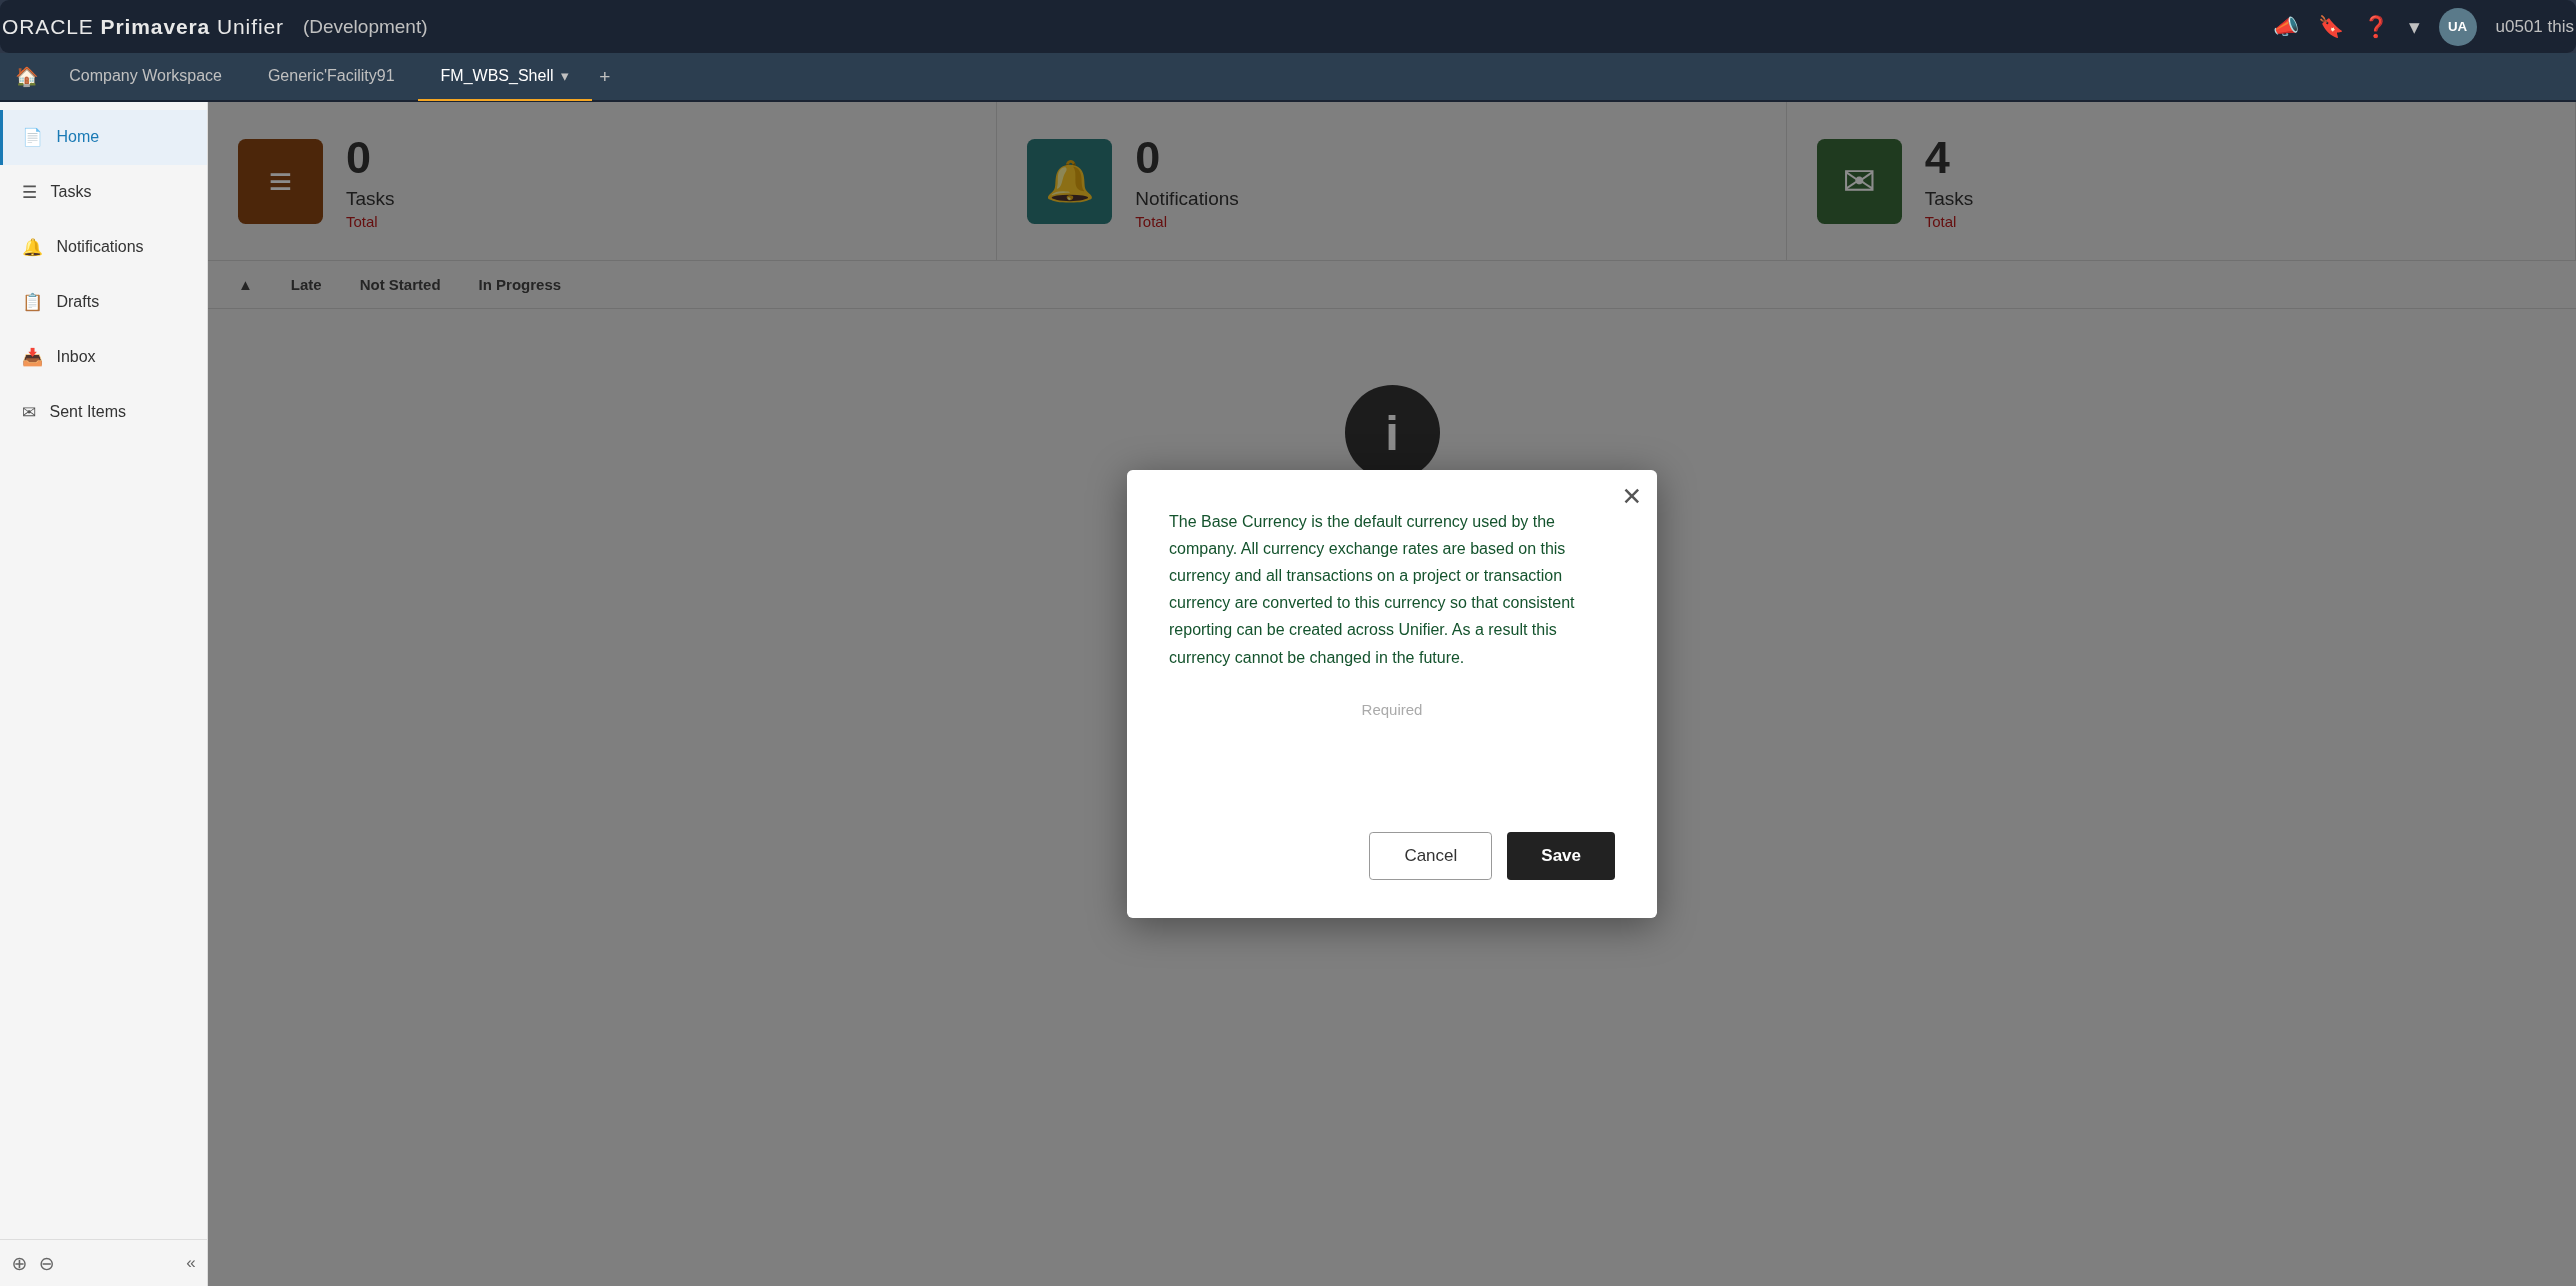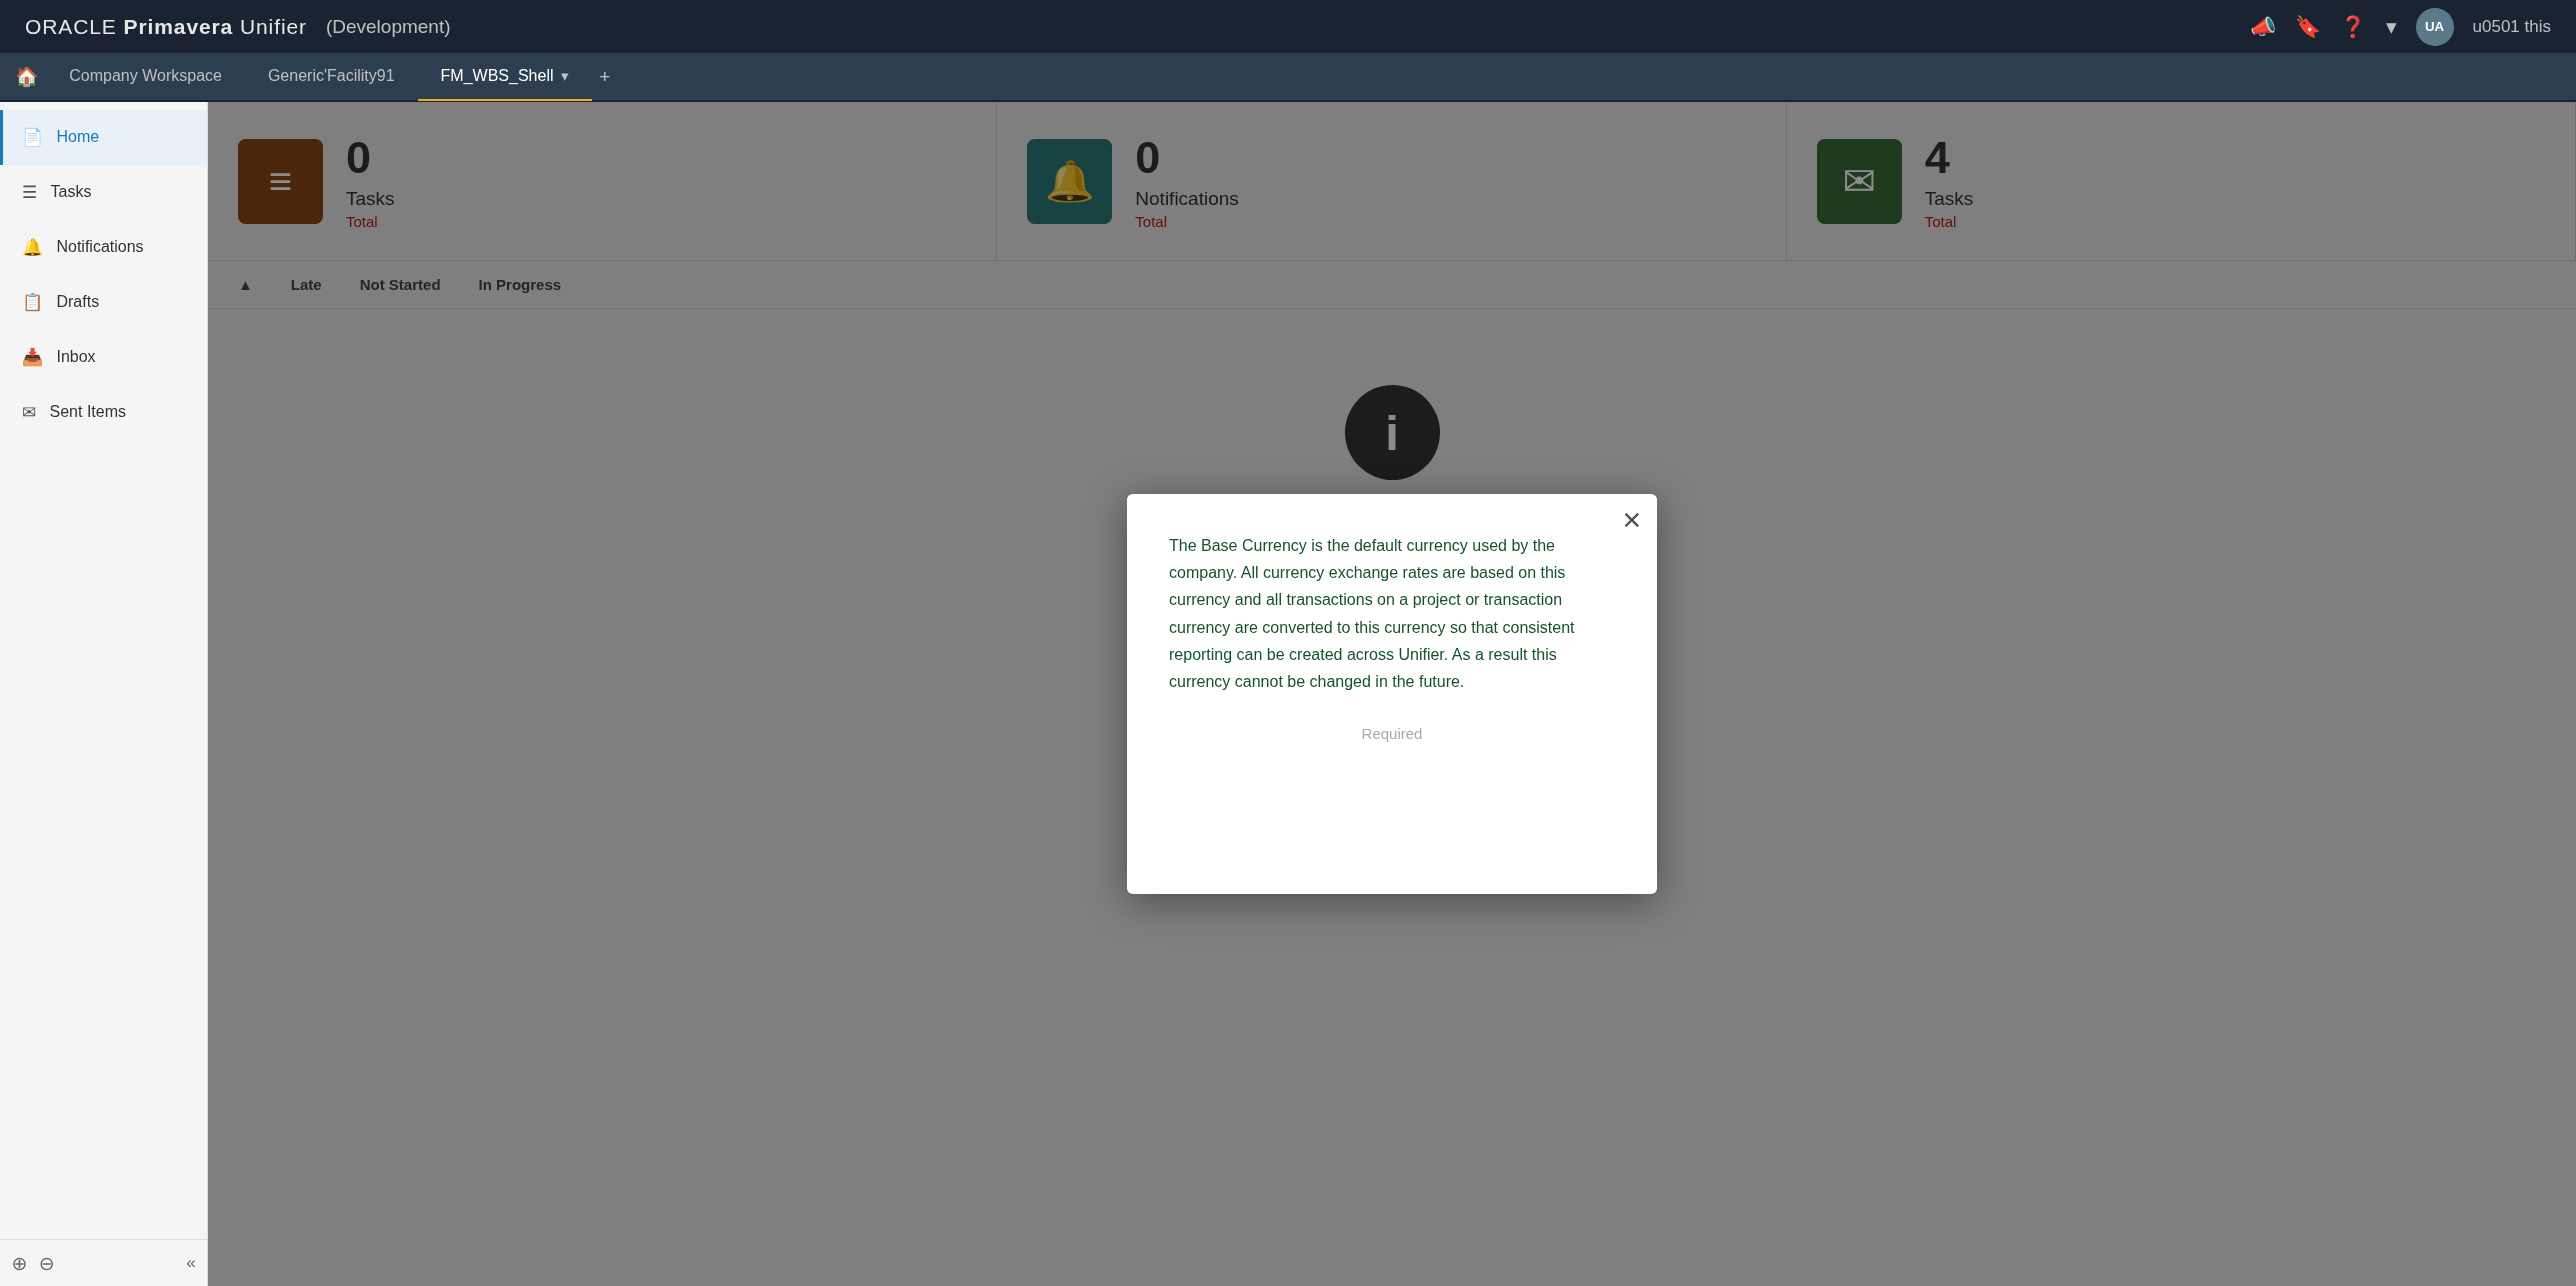--- a/index.html
+++ b/index.html
@@ -4,23 +4,24 @@
   <style>
     * { box-sizing: border-box; margin: 0; padding: 0; }
     body { font-family: Arial, sans-serif; background: #2d3748; width: 2576px; height: 1286px; overflow: hidden; }
 
     
     .top-bar {
       background: #1a2332;
       height: 53px;
       display: flex;
       align-items: center;
-      padding: 0 25px;
+      padding: 0 2px;
       color: white;
       justify-content: space-between;
+      border-radius: 9px;
     }
     .top-bar-left {
       display: flex;
       align-items: center;
       gap: 11.4px;
     }
     .oracle-logo {
       font-size: 21px;
       font-weight: bold;
       color: #e8e8e8;
@@ -434,18 +435,22 @@
       </div>
       <div class="info-title">Information</div>
       <div class="info-text">You do not currently have an</div>
     </div>
 
     <div class="overlay">
       <div class="modal">
         <button class="modal-close">✕</button>
         <div class="modal-description">The Base Currency is the default currency used by the company. All currency exchange rates are based on this currency and all transactions on a project or transaction currency are converted to this currency so that consistent reporting can be created across Unifier. As a result this currency cannot be changed in the future.</div>
         <div class="modal-required">Required</div>
+        <div class="modal-footer">
+          <button class="btn-cancel">Cancel</button>
+          <button class="btn-save">Save</button>
+        </div>
       </div>
     </div>
 
   </div>
 </div>
 
 
 </body></html>

